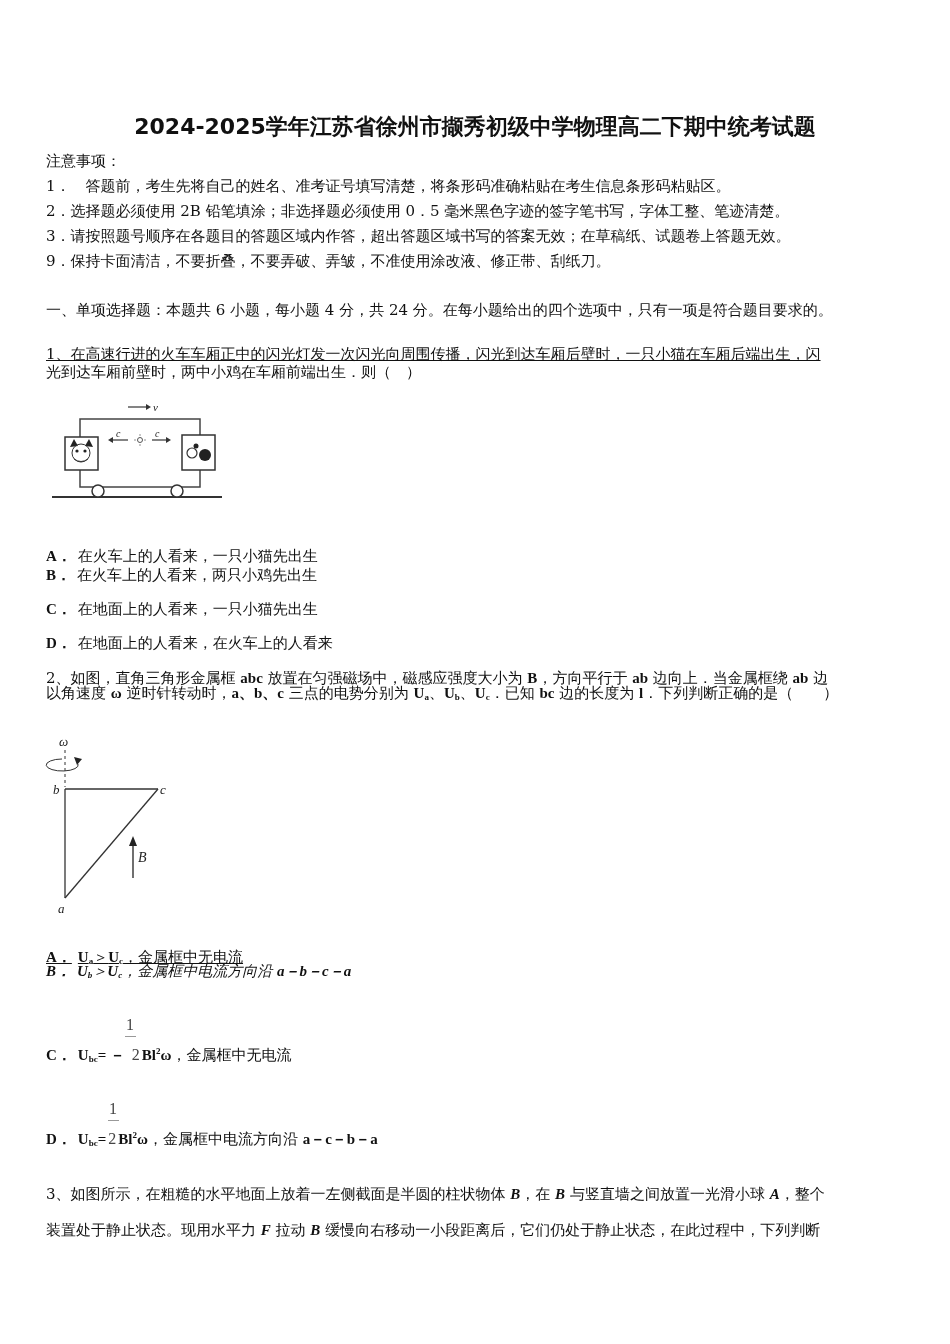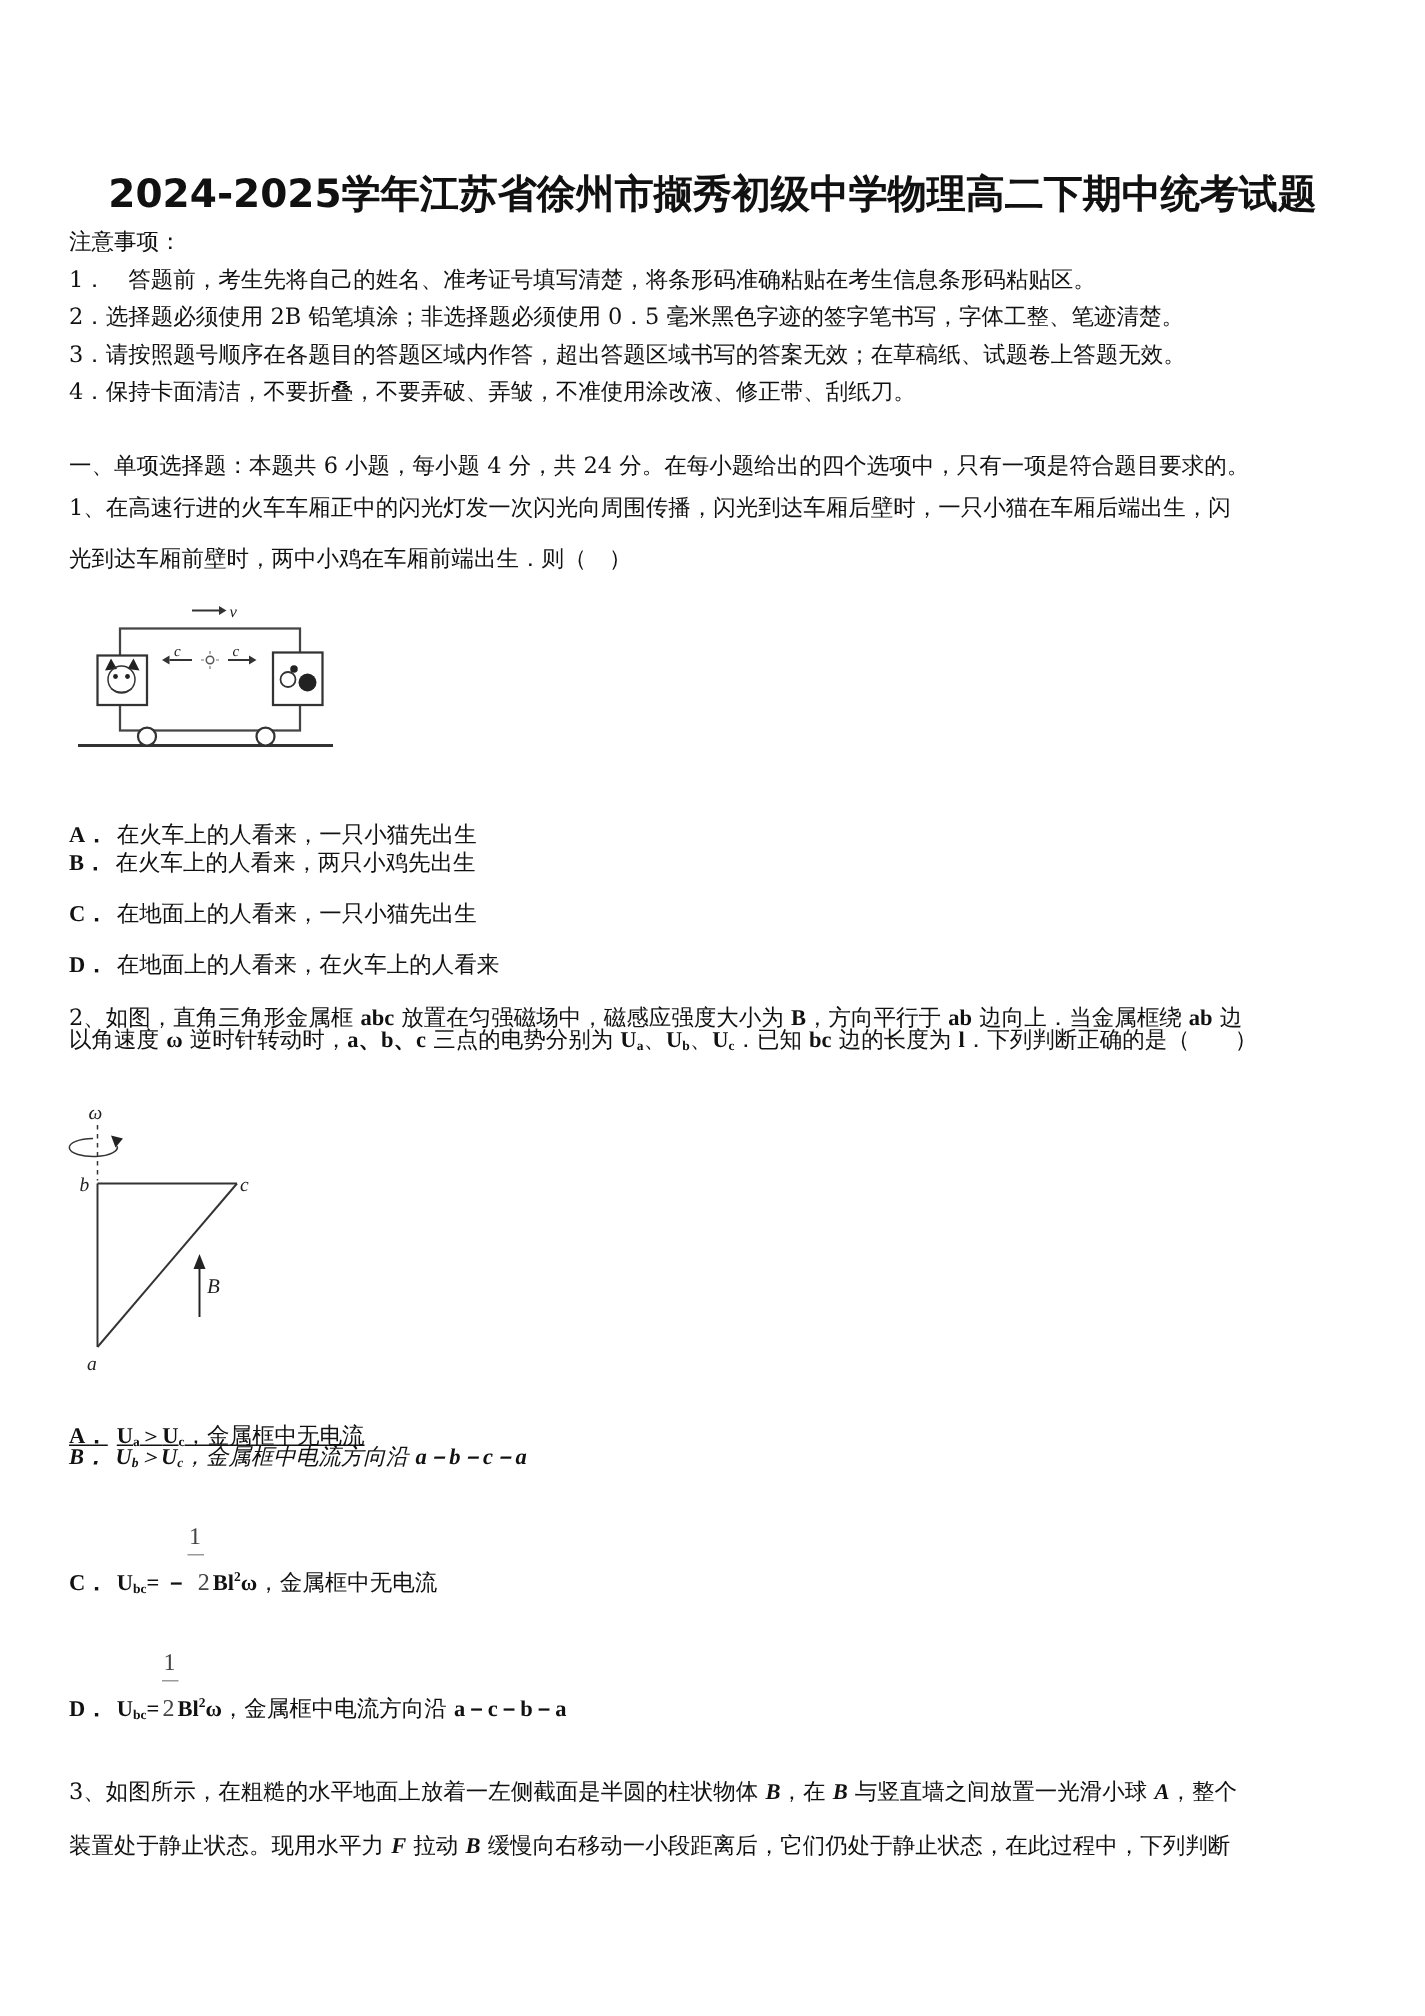--- a/index.html
+++ b/index.html
@@ -5,21 +5,21 @@
   html, body { margin: 0; padding: 0; background: #ffffff; }
   body {
     width: 950px; height: 1344px; position: relative; overflow: hidden;
     font-family: "DejaVu Serif", "Liberation Serif", serif;
     color: #111111;
   }
   .abs { position: absolute; white-space: nowrap; }
   .title {
     left: 0; width: 950px; top: 112px; text-align: center;
     font-family: "DejaVu Sans", "Liberation Sans", sans-serif;
-    font-weight: bold; font-size: 26px; letter-spacing: 0px; color: #111;
+    font-weight: bold; font-size: 22px; letter-spacing: 0px; color: #111;
   }
   .line { font-size: 15px; line-height: 20px; left: 46px; }
   .opt { font-size: 15px; line-height: 20px; left: 46px; }
   .opt .lab { font-family: "Liberation Serif", serif; font-weight: bold; margin-right: 6px; }
   .b { font-family: "Liberation Serif", serif; font-weight: bold; }
   .bi { font-family: "Liberation Serif", serif; font-weight: bold; font-style: italic; }
   sub { font-size: 9px; vertical-align: -2px; }
   sup { font-size: 9px; vertical-align: 6px; }
   .frac-num { font-family: "Liberation Serif", serif; font-size: 16px; color: #444; }
   .frac-den { font-family: "Liberation Serif", serif; font-size: 16px; color: #444; }
@@ -27,25 +27,25 @@
 </style>
 </head>
 <body>
 
 <div class="abs title">2024-2025学年江苏省徐州市撷秀初级中学物理高二下期中统考试题</div>
 
 <div class="abs line" style="top:151px;text-align:right;">注意事项：</div>
 <div class="abs line" style="top:176px;">1．　答题前，考生先将自己的姓名、准考证号填写清楚，将条形码准确粘贴在考生信息条形码粘贴区。</div>
 <div class="abs line" style="top:201px;">2．选择题必须使用 2B 铅笔填涂；非选择题必须使用 0．5 毫米黑色字迹的签字笔书写，字体工整、笔迹清楚。</div>
 <div class="abs line" style="top:226px;">3．请按照题号顺序在各题目的答题区域内作答，超出答题区域书写的答案无效；在草稿纸、试题卷上答题无效。</div>
-<div class="abs line" style="top:251px;">4．保持卡面清洁，不要折叠，不要弄破、弄皱，不准使用涂改液、修正带、刮纸刀。</div>
+<div class="abs line" style="top:251px;">9．保持卡面清洁，不要折叠，不要弄破、弄皱，不准使用涂改液、修正带、刮纸刀。</div>
 
 <div class="abs line" style="top:300px;">一、单项选择题：本题共 6 小题，每小题 4 分，共 24 分。在每小题给出的四个选项中，只有一项是符合题目要求的。</div>
 
-<div class="abs line" style="top:328px;">1、在高速行进的火车车厢正中的闪光灯发一次闪光向周围传播，闪光到达车厢后壁时，一只小猫在车厢后端出生，闪</div>
+<div class="abs line" style="top:344px;text-decoration:underline;">1、在高速行进的火车车厢正中的闪光灯发一次闪光向周围传播，闪光到达车厢后壁时，一只小猫在车厢后端出生，闪</div>
 <div class="abs line" style="top:362px;">光到达车厢前壁时，两中小鸡在车厢前端出生．则（　）</div>
 
 <svg style="left:50px; top:395px;" width="190" height="110" viewBox="0 0 190 110">
 
   <line x1="2" y1="102" x2="172" y2="102" stroke="#333" stroke-width="2"></line>
 
   <rect x="30" y="24" width="120" height="68" fill="none" stroke="#444" stroke-width="1.5"></rect>
 
   <circle cx="48" cy="96" r="6" fill="#fff" stroke="#333" stroke-width="1.5"></circle>
   <circle cx="127" cy="96" r="6" fill="#fff" stroke="#333" stroke-width="1.5"></circle>

